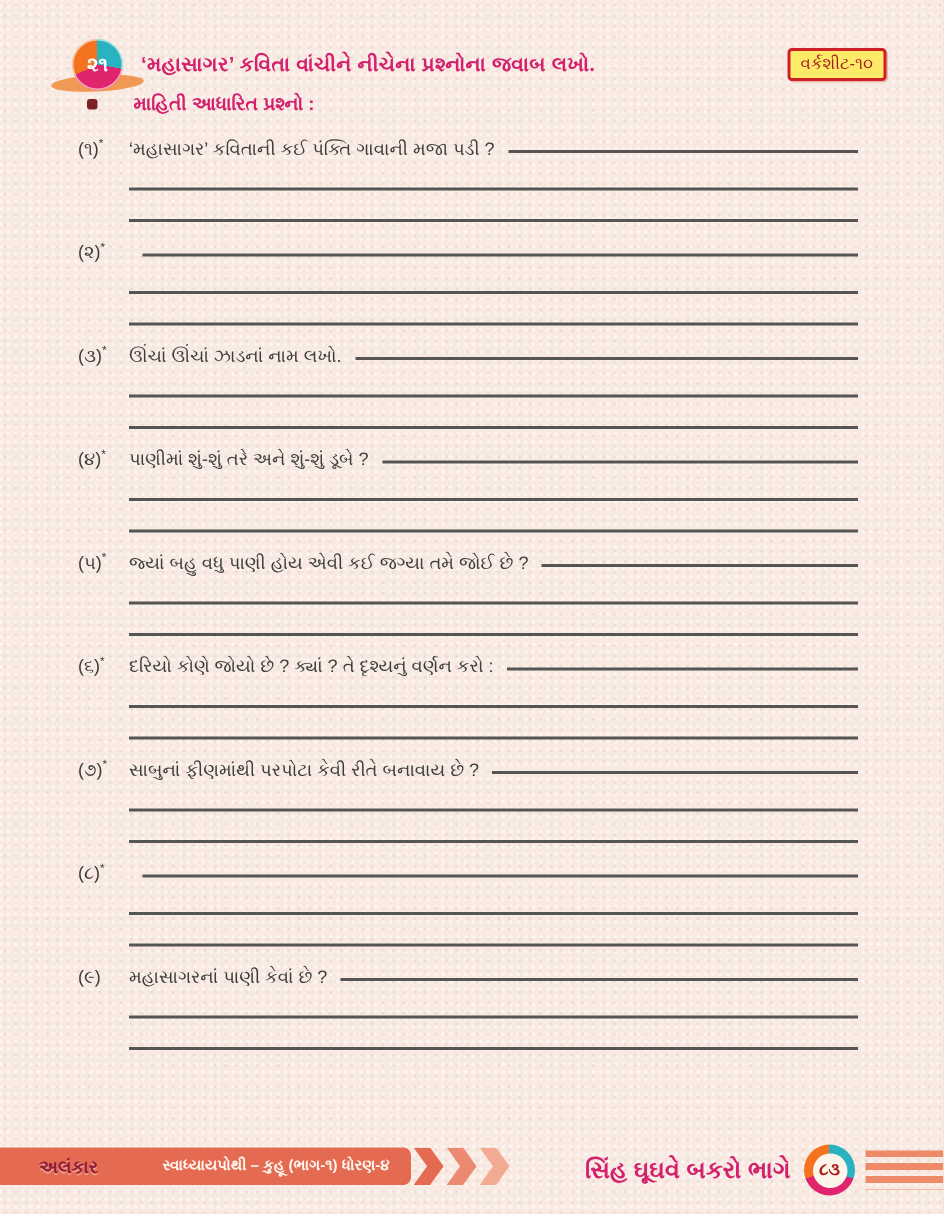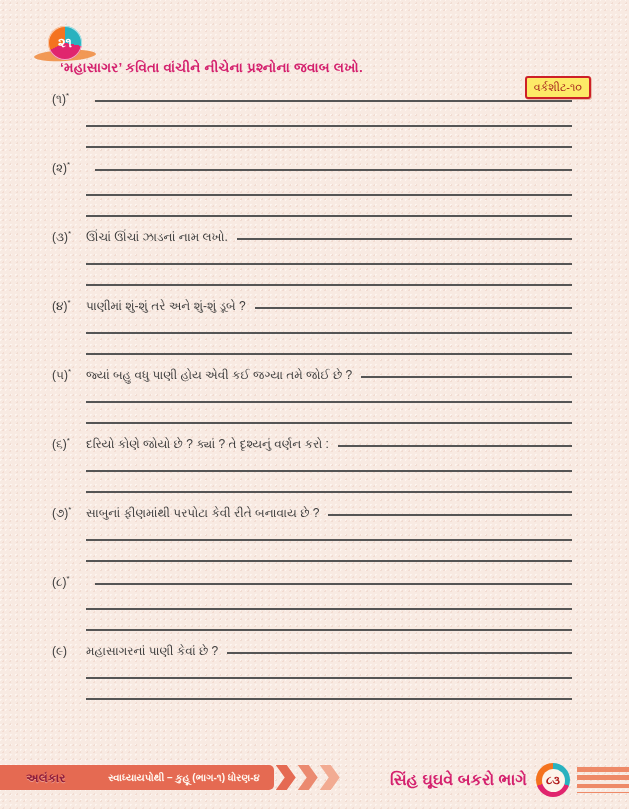--- a/index.html
+++ b/index.html
@@ -18,23 +18,22 @@
       radial-gradient(#fdf5f0 1px, transparent 1px);
     background-size: 7px 7px, 5px 5px;
     background-position: 0 0, 3px 2px;
   }
 
   
   .header {
     position: absolute;
     top: 26px; left: 48px; right: 38px;
     display: flex;
-    align-items: flex-start;
+    align-items: center;
     z-index: 2;
-    flex-direction: column;
   }
   .badge-wrap { position: relative; width: 34px; height: 34px; flex: 0 0 auto; }
   .swoosh {
     position: absolute;
     left: -14px; top: 24px;
     width: 62px; height: 11px;
     background: #f08a3c;
     border-radius: 50%;
     transform: rotate(-3deg);
     opacity: .85;
@@ -182,26 +181,31 @@
 
   <div class="header">
     <div class="badge-wrap">
       <div class="swoosh"></div>
       <div class="lesson-badge">૨૧</div>
     </div>
     <div class="header-title">‘મહાસાગર’ કવિતા વાંચીને નીચેના પ્રશ્નોના જવાબ લખો.</div>
     <div class="ws-badge">વર્કશીટ-૧૦</div>
   </div>
 
+  <div class="section-row">
+    <span class="bullet"></span>
+    <span class="section-label">માહિતી આધારિત પ્રશ્નો :</span>
+  </div>
 
   <div class="questions">
 
     <section class="question">
       <div class="q-row">
         <span class="q-num"><span>(૧)</span><span class="q-star">*</span></span>
+        <span class="q-text">‘મહાસાગર’ કવિતાની કઈ પંક્તિ ગાવાની મજા પડી ?</span>
         <span class="line line-inline"></span>
       </div>
       <div class="line line-full"></div>
       <div class="line line-full"></div>
     </section>
 
     <section class="question">
       <div class="q-row">
         <span class="q-num"><span>(૨)</span><span class="q-star">*</span></span>
         <span class="line line-inline"></span>

